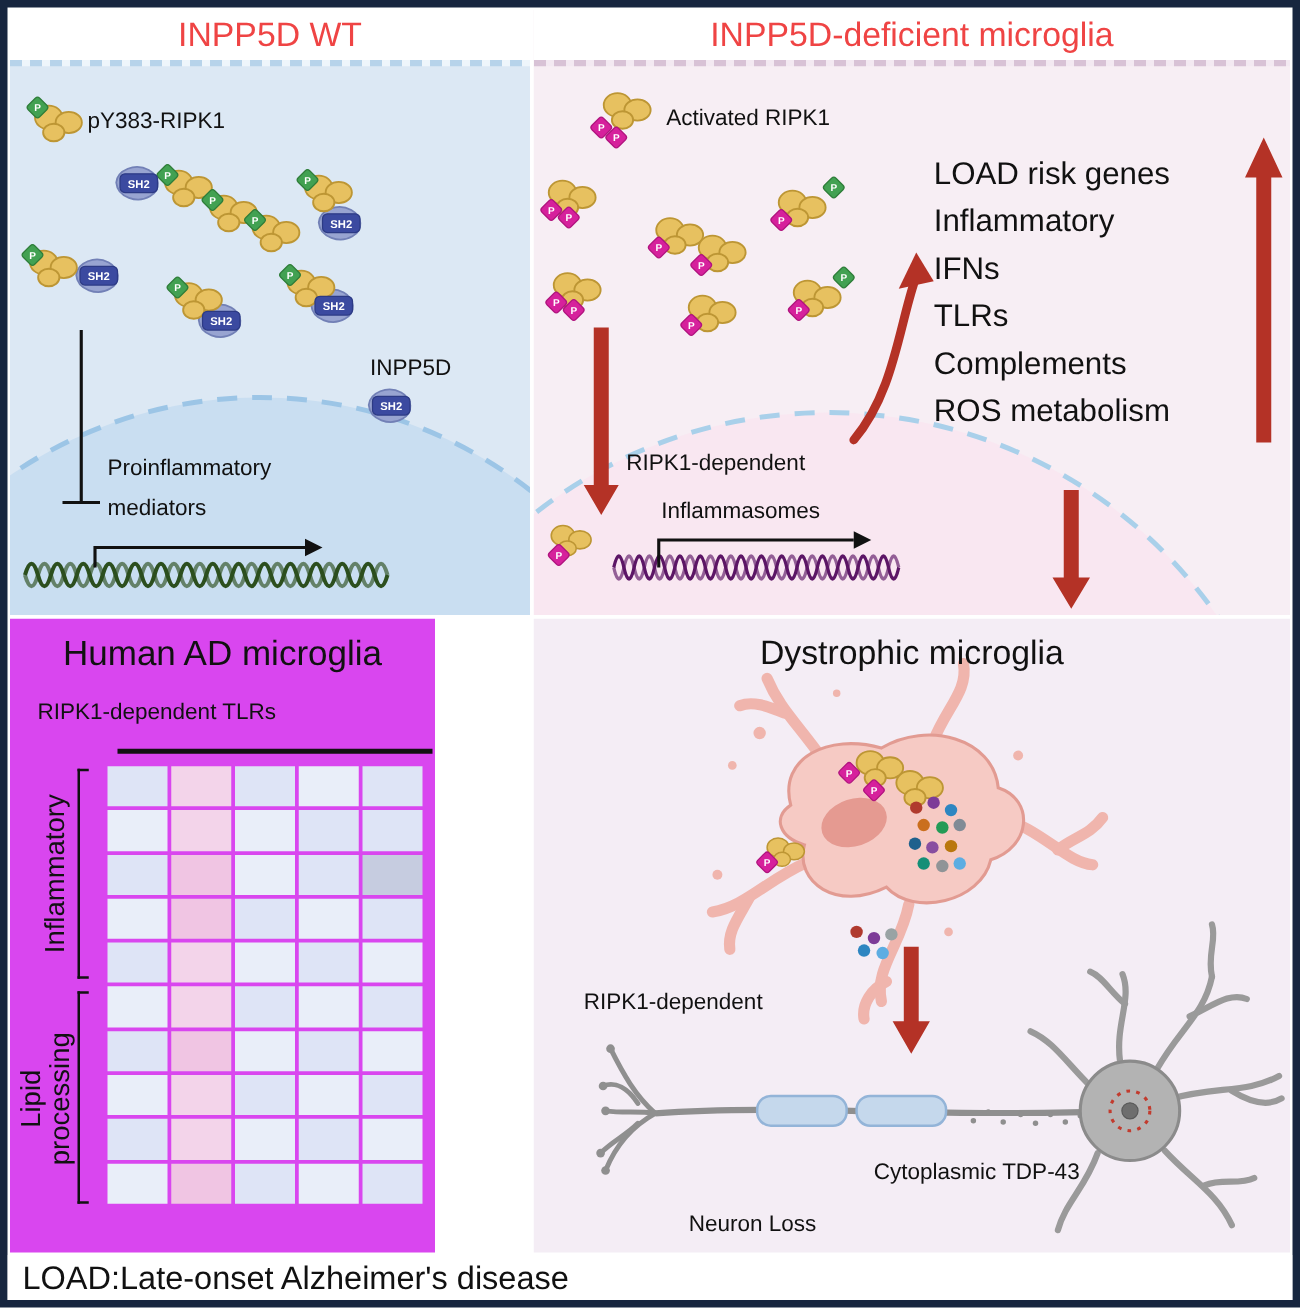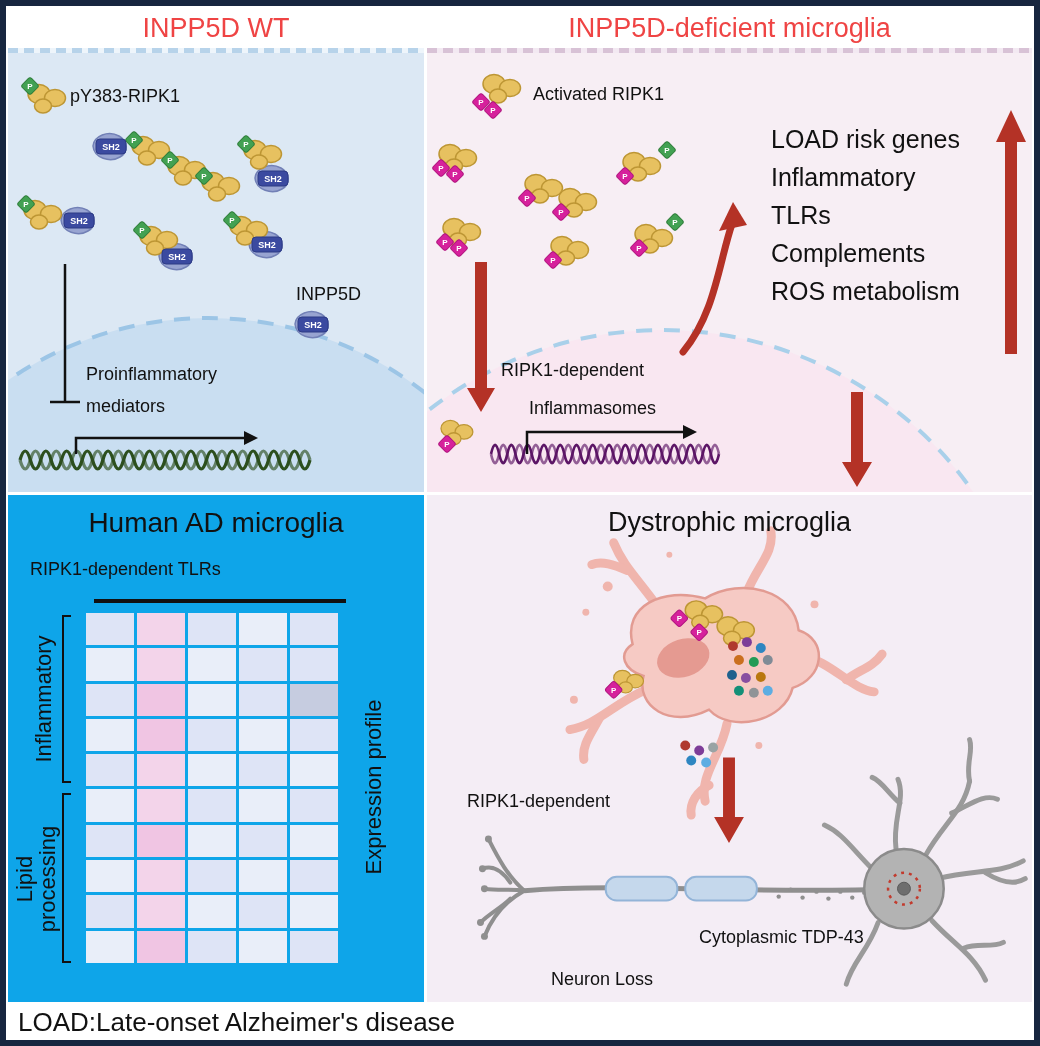--- a/index.html
+++ b/index.html
@@ -2,30 +2,30 @@
 <html><head>
 <meta charset="utf-8">
 <style>
 *{margin:0;padding:0;box-sizing:border-box}
 html,body{width:1040px;height:1046px}
 body{font-family:"Liberation Sans",sans-serif;color:#111;background:#fff}
 .frame{position:relative;width:1040px;height:1046px;border:6px solid #17263f;background:#fff;overflow:hidden}
 .panel{position:absolute;overflow:hidden}
 #panel-wt{left:2px;top:2px;width:416px;height:484px;background:#dce8f4}
 #panel-def{left:421px;top:2px;width:605px;height:484px;background:#f7eef4}
-#panel-ad{left:2px;top:489px;width:416px;height:507px;background:#0ea5e9}
+#panel-ad{left:2px;top:489px;width:340px;height:507px;background:#d946ef}
 #panel-dys{left:421px;top:489px;width:605px;height:507px;background:#f4edf5}
 .phead{position:absolute;top:0;left:0;right:0;height:40px;background:#fff;display:flex;align-items:center;justify-content:center;z-index:3}
 .phead .t{font-size:27px;color:#ef4444}
 .dashes{position:absolute;top:40px;left:0;right:0;height:5px;z-index:3}
 #panel-wt .dashes{background:repeating-linear-gradient(90deg,#b7d3ea 0 10px,#eef5fb 10px 16px)}
 #panel-def .dashes{background:repeating-linear-gradient(90deg,#d8c2d6 0 10px,#f3e9f2 10px 16px)}
 .art{position:absolute;left:0;top:0;width:100%;height:100%}
 .lbl{position:absolute;font-size:18px;white-space:nowrap;z-index:2}
-.gene-list{position:absolute;left:344px;top:112px;z-index:2}
+.gene-list{position:absolute;left:320px;top:112px;z-index:2}
 .gene{font-size:25px;line-height:38px;white-space:nowrap}
 .bl-title{position:absolute;top:12px;left:0;right:0;text-align:center;font-size:28px;z-index:2}
 .underbar{position:absolute;left:86px;top:104px;width:252px;height:4px;background:#111;z-index:2}
 .hm{position:absolute;left:78px;top:118px;width:252px;height:350px;display:grid;grid-template-columns:repeat(5,1fr);grid-template-rows:repeat(10,1fr);gap:3px;z-index:2}
 .bracket{position:absolute;width:9px;border:2.5px solid #111;border-right:none;z-index:2}
 .vlabel{position:absolute;font-size:22px;white-space:nowrap;transform:translate(-50%,-50%) rotate(-90deg);z-index:2}
 .vlabel.wrap{white-space:normal;width:118px;text-align:center;line-height:23px}
 footer.strip{position:absolute;left:0;bottom:0;width:100%;height:36px;background:#fff;display:flex;align-items:center;padding-left:12px;z-index:4}
 .strip .ftxt{font-size:26px}
 svg text{font-family:"Liberation Sans",sans-serif}
@@ -202,20 +202,21 @@
         <text x="240" y="145">P</text>
         <text x="248" y="217">P</text>
       </g>
     </svg>
     <div class="lbl" style="left:106px;top:76px">Activated RIPK1</div>
     <div class="lbl" style="left:74px;top:352px">RIPK1-dependent</div>
     <div class="lbl" style="left:102px;top:390px">Inflammasomes</div>
     <div class="gene-list">
       <div class="gene">LOAD risk genes</div>
       <div class="gene">Inflammatory</div>
+      <div class="gene">IFNs</div>
       <div class="gene">TLRs</div>
       <div class="gene">Complements</div>
       <div class="gene">ROS metabolism</div>
     </div>
     <div class="phead">
         <span class="t">INPP5D-deficient microglia</span>
       </div>
     <div class="dashes"></div>
   </section>
 

